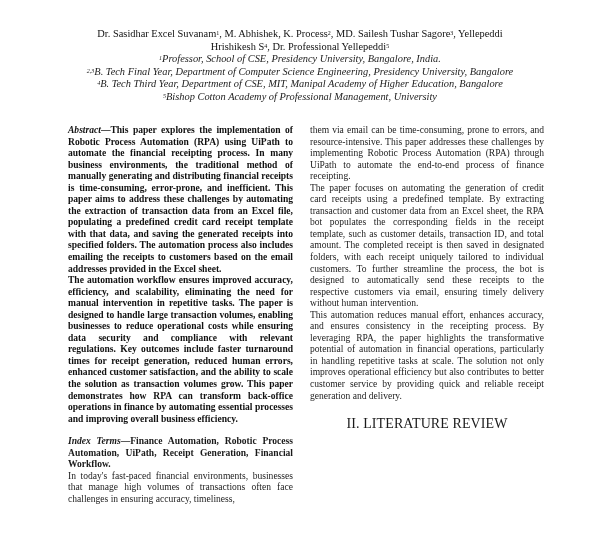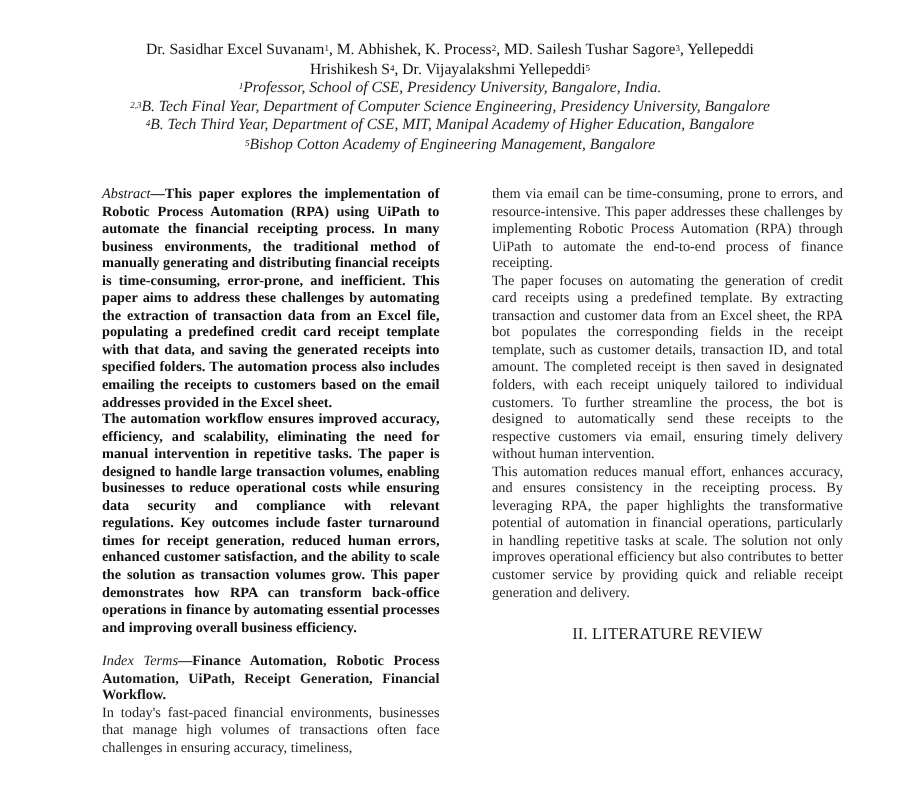--- a/index.html
+++ b/index.html
@@ -29,57 +29,57 @@
     sup { font-size: 6px; vertical-align: top; position: relative; top: -1px; }
 
     .col {
       position: absolute;
       top: 124px;
       font-size: 9.55px;
       line-height: 11.55px;
       text-align: justify;
     }
     .col-left { left: 68px; width: 225px; }
-    .col-right { left: 328px; width: 234px; }
+    .col-right { left: 310px; width: 234px; }
 
     .col p { margin: 0; }
     .abstract {
       font-weight: bold;
       color: #111;
     }
     .abstract .label, .index .label {
       font-style: italic;
-      font-weight: normal;
+      font-weight: bold;
     }
     .index {
       font-weight: bold;
       margin-top: 11px !important;
     }
     .section-title {
       text-align: center;
-      font-size: 11px;
+      font-size: 14px;
       margin: 14px 0 14px 0 !important;
       letter-spacing: 0.1px;
     }
     .body-text { color: #222; }
     .col-right .section-title { margin-top: 17px !important; }
   </style>
 </head>
 <body>
 
 <div class="header">
   <div class="authors">
     <span>Dr. Sasidhar Excel Suvanam</span><sup>1</sup><span>, M. Abhishek, K. Process</span><sup>2</sup><span>, MD. Sailesh Tushar Sagore</span><sup>3</sup><span>, Yellepeddi</span>
     <br>
-    <span>Hrishikesh S</span><sup>4</sup><span>, Dr. Vijayalakshmi Yellepeddi</span><sup>5</sup>
+    <span>Hrishikesh S</span><sup>4</sup><span>, Dr. Professional Yellepeddi</span><sup>5</sup>
   </div>
   <div class="affil"><sup>1</sup><span>Professor, School of CSE, Presidency University, Bangalore, India.</span></div>
   <div class="affil"><sup>2,3</sup><span>B. Tech Final Year, Department of Computer Science Engineering, Presidency University, Bangalore</span></div>
   <div class="affil"><sup>4</sup><span>B. Tech Third Year, Department of CSE, MIT, Manipal Academy of Higher Education, Bangalore</span></div>
-  <div class="affil"><sup>5</sup><span>Bishop Cotton Academy of Engineering Management, Bangalore</span></div>
+  <div class="affil"><sup>5</sup><span>Bishop Cotton Academy of Professional Management, University</span></div>
 </div>
 
 <div class="col col-left">
   <p class="abstract"><span class="label">Abstract</span><span>—This paper explores the implementation of Robotic Process Automation (RPA) using UiPath to automate the financial receipting process. In many business environments, the traditional method of manually generating and distributing financial receipts is time-consuming, error-prone, and inefficient. This paper aims to address these challenges by automating the extraction of transaction data from an Excel file, populating a predefined credit card receipt template with that data, and saving the generated receipts into specified folders. The automation process also includes emailing the receipts to customers based on the email addresses provided in the Excel sheet.</span></p>
   <p class="abstract">The automation workflow ensures improved accuracy, efficiency, and scalability, eliminating the need for manual intervention in repetitive tasks. The paper is designed to handle large transaction volumes, enabling businesses to reduce operational costs while ensuring data security and compliance with relevant regulations. Key outcomes include faster turnaround times for receipt generation, reduced human errors, enhanced customer satisfaction, and the ability to scale the solution as transaction volumes grow. This paper demonstrates how RPA can transform back-office operations in finance by automating essential processes and improving overall business efficiency.</p>
   <p class="index"><span class="label">Index Terms</span><span>—Finance Automation, Robotic Process Automation, UiPath, Receipt Generation, Financial Workflow.</span></p>
   <p class="body-text">In today's fast-paced financial environments, businesses that manage high volumes of transactions often face challenges in ensuring accuracy, timeliness,</p>
 </div>
 
 <div class="col col-right">

